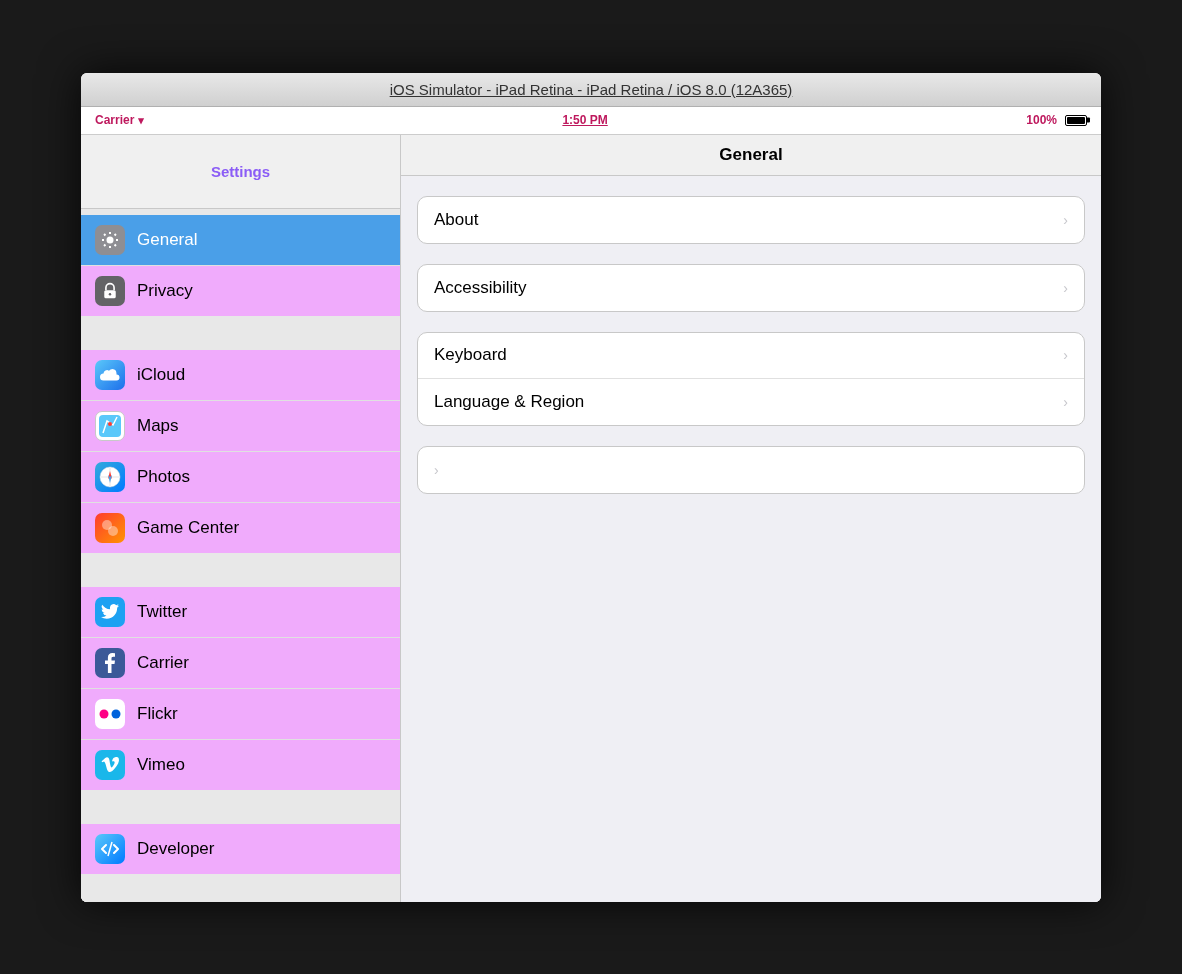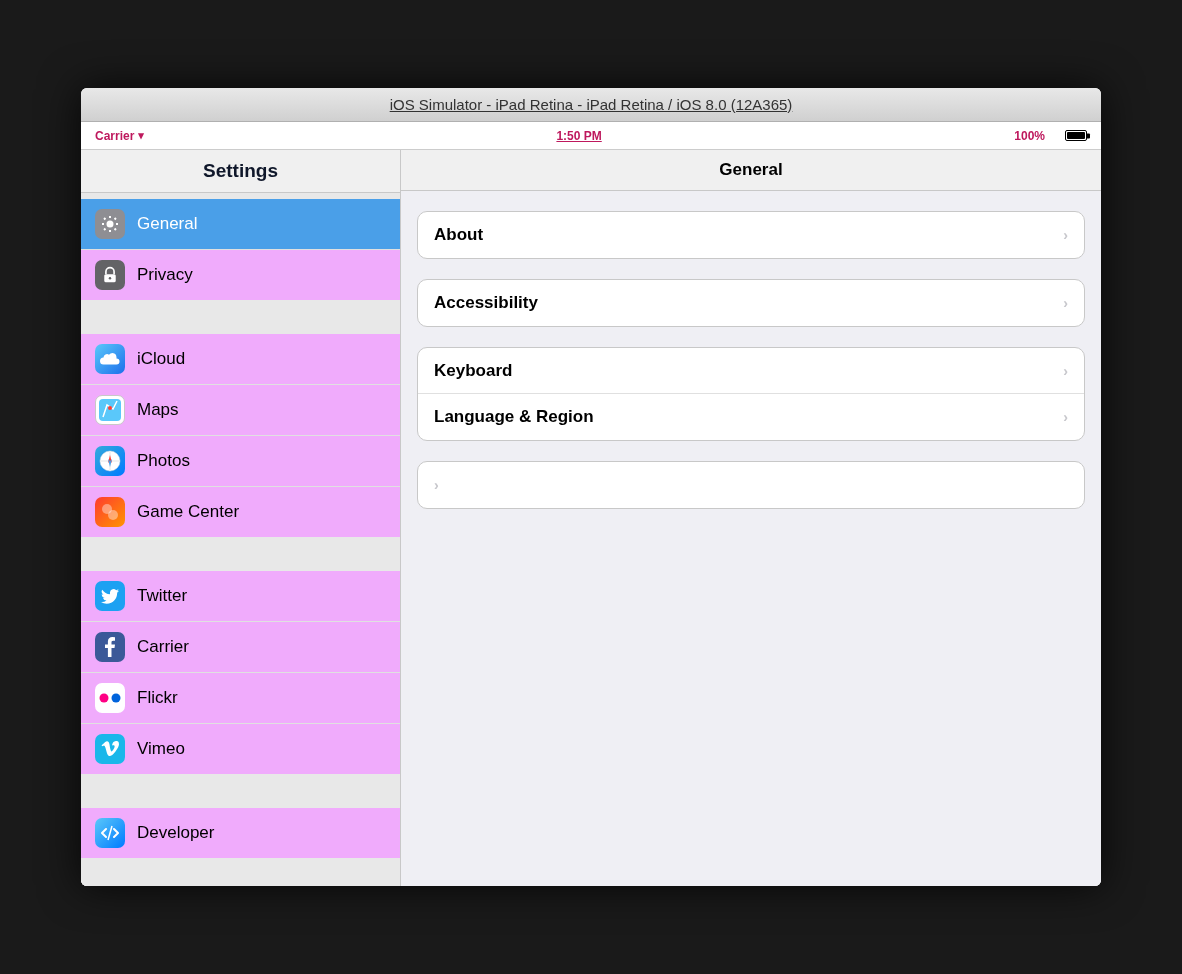--- a/index.html
+++ b/index.html
@@ -45,21 +45,21 @@
       background: #fff;
       font-size: 12px;
       font-weight: 600;
       color: #be185d;
       height: 28px;
       border-bottom: 1px solid #ccc;
     }
 
     .status-left { display: flex; align-items: center; gap: 4px; font-size: 12px; }
     .status-center { font-size: 12px; font-weight: 600; text-decoration: underline; }
-    .status-right { display: flex; align-items: center; gap: 20px; font-size: 12px; }
+    .status-right { display: flex; align-items: center; gap: 8px; font-size: 12px; }
 
     .wifi-icon { font-size: 11px; }
     .battery-body {
       width: 22px; height: 11px;
       border: 1.5px solid #000;
       border-radius: 2px;
       position: relative;
       display: inline-block;
     }
     .battery-body::after {
@@ -91,25 +91,25 @@
       background: #f7f7f7;
       border-right: 1px solid #c8c8c8;
       display: flex;
       flex-direction: column;
       overflow-y: auto;
     }
 
     .sidebar-header {
       background: #f0f0f0;
       border-bottom: 1px solid #c8c8c8;
-      padding: 10px 16px;
+      padding: 28px 16px;
       text-align: center;
-      font-size: 19px;
+      font-size: 15px;
       font-weight: 600;
-      color: #0f172a;
+      color: #8b5cf6;
     }
 
     .sidebar-section {
       background: #e8e8e8;
       padding: 6px 0 0 0;
     }
 
     .sidebar-item {
       display: flex;
       align-items: center;
@@ -167,21 +167,20 @@
       font-size: 17px;
       font-weight: 600;
       color: #000;
     }
 
     .detail-content {
       padding: 20px 16px;
       display: flex;
       flex-direction: column;
       gap: 0;
-      font-weight: bold;
     }
 
     .detail-section {
       margin-bottom: 20px;
     }
 
     .detail-group {
       background: #fff;
       border-radius: 10px;
       overflow: hidden;

